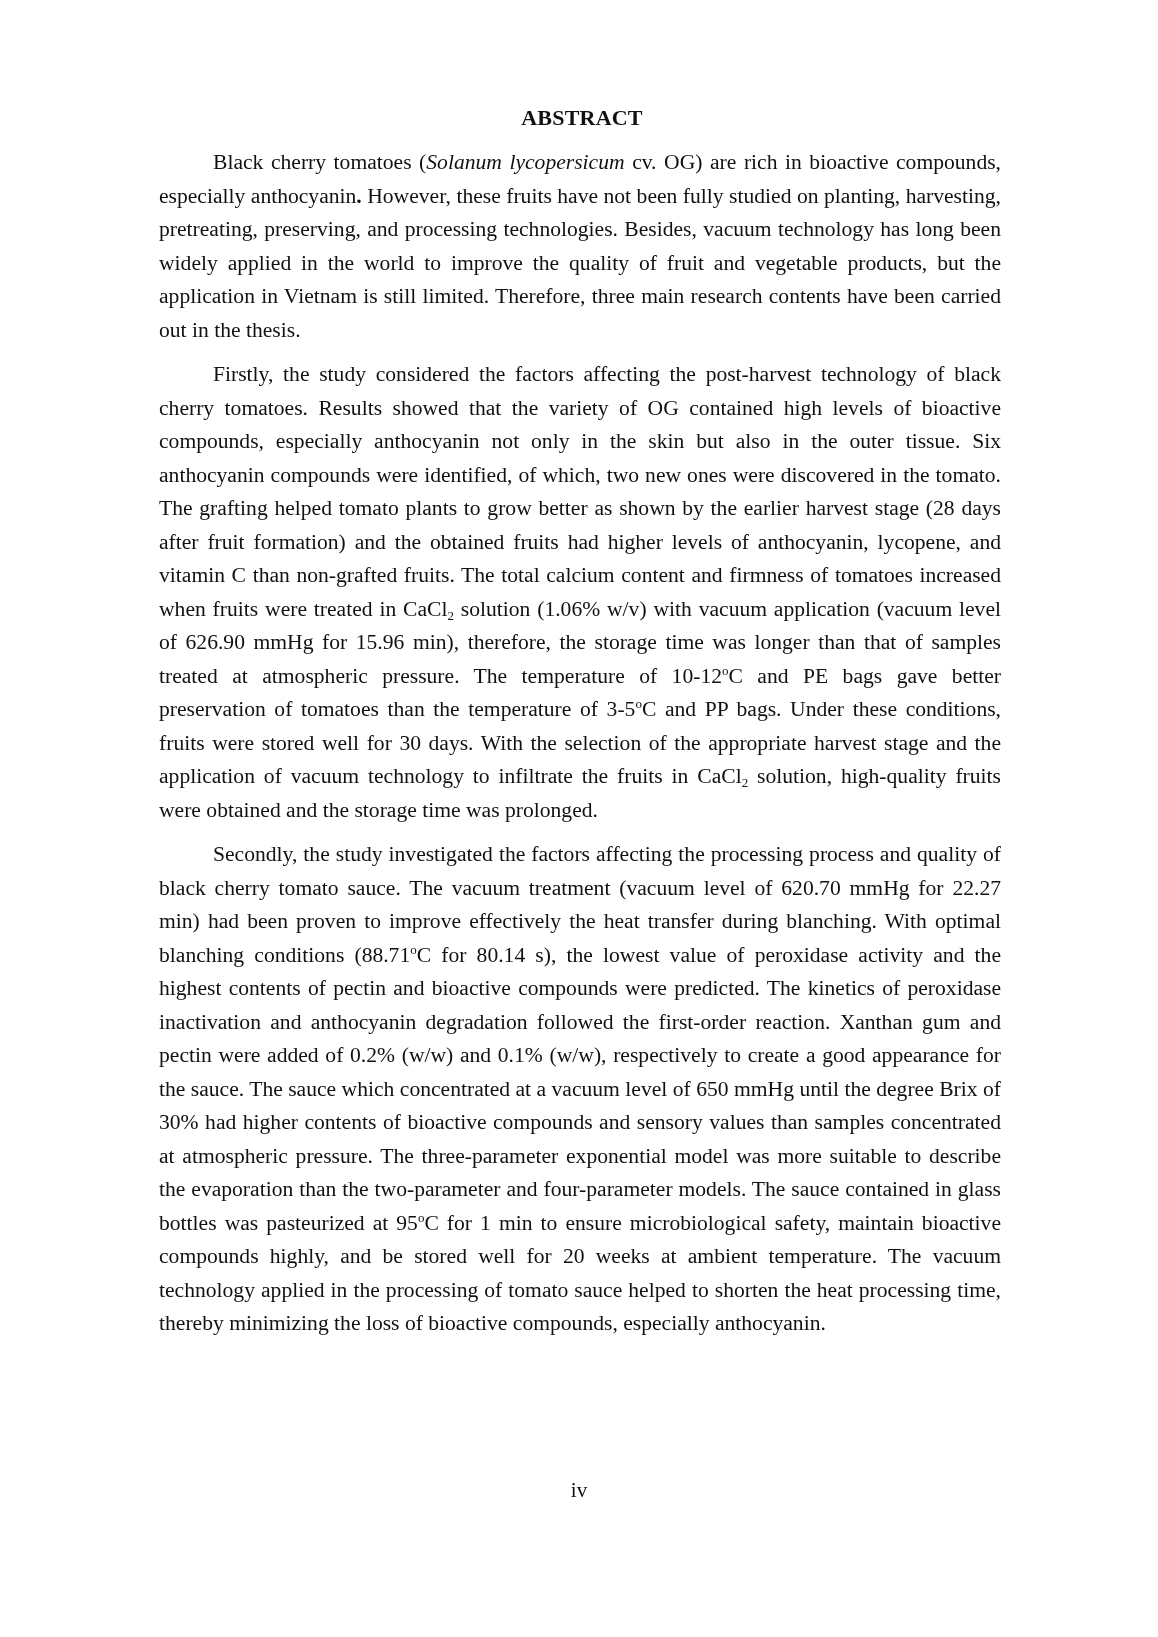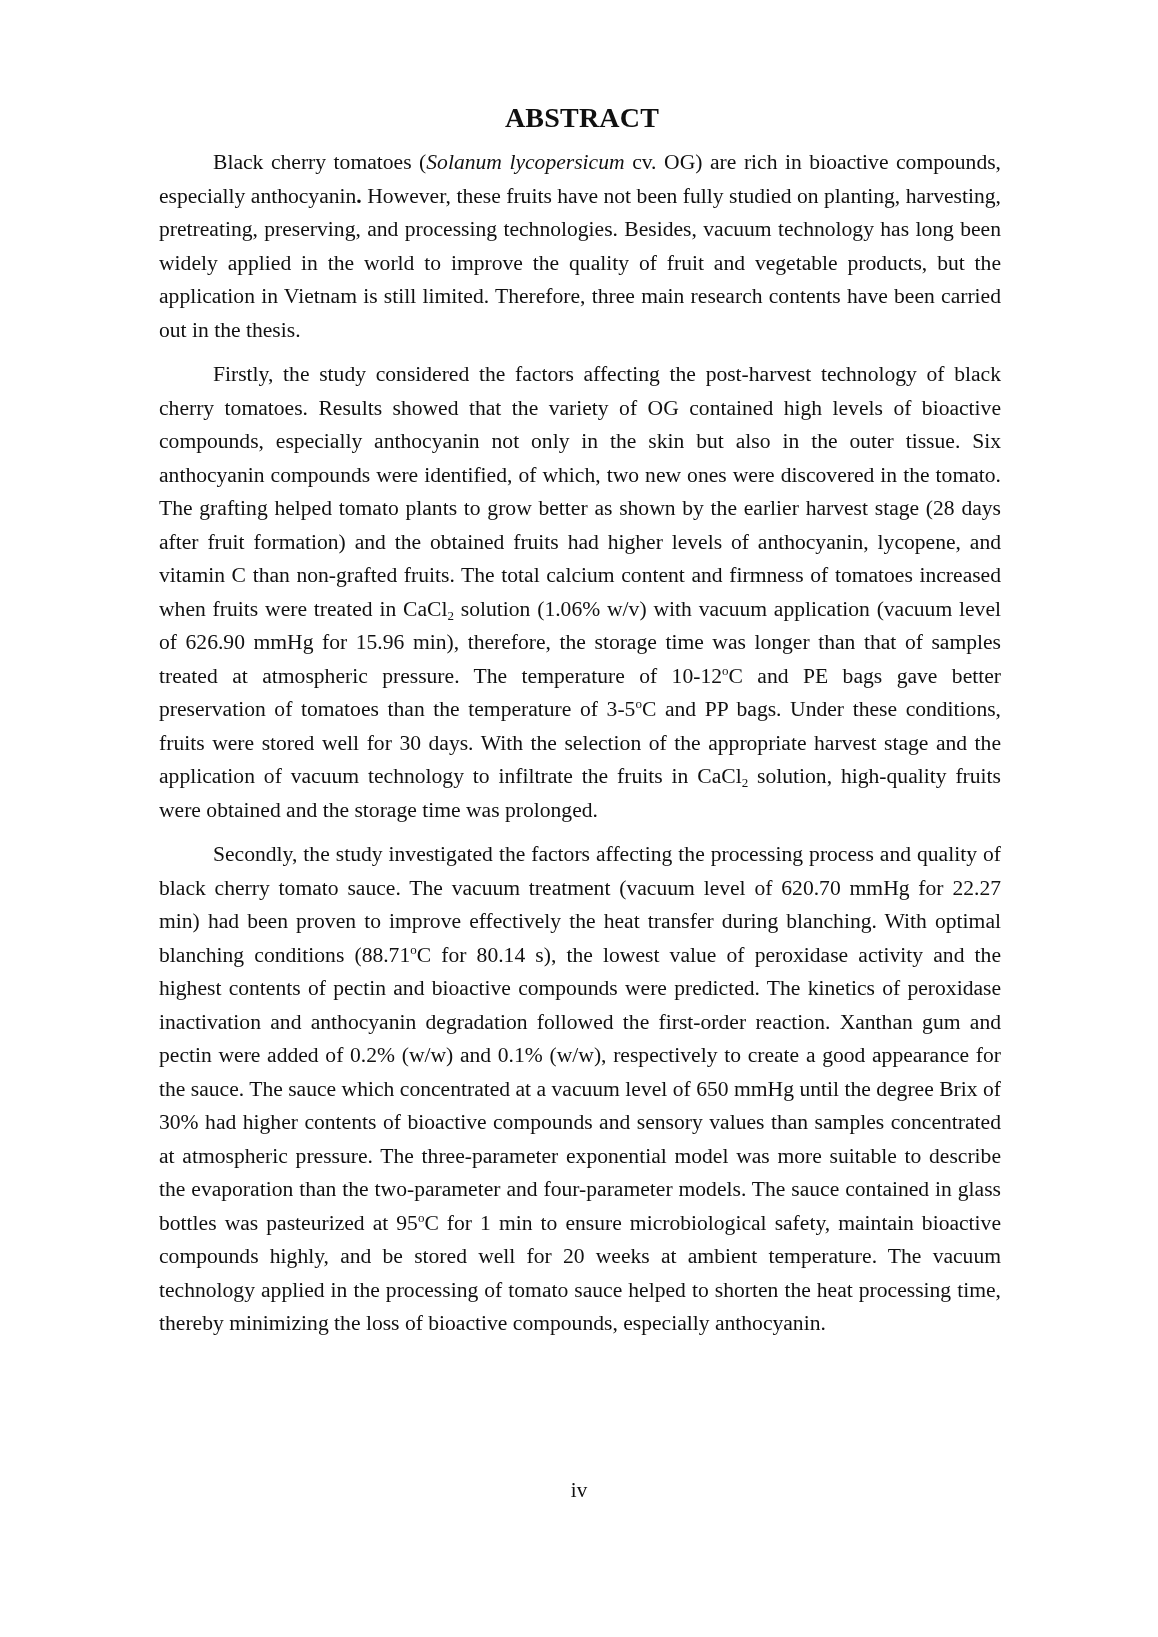--- a/index.html
+++ b/index.html
@@ -1,19 +1,19 @@
 <!DOCTYPE html>
 <html><head>
 <meta charset="utf-8">
 <style>
   html, body { margin: 0; padding: 0; background: #ffffff; }
   body { width: 1158px; height: 1637px; position: relative; overflow: hidden;
          font-family: "Liberation Serif", serif; color: #111; }
   .page { position: absolute; left: 159px; top: 104px; width: 846px; }
-  .title { text-align: center; font-weight: bold; font-size: 28px; margin: 0 0 14px 0; line-height: 28px; letter-spacing: 0.2px; }
+  .title { text-align: center; font-weight: bold; font-size: 22px; margin: 0 0 14px 0; line-height: 28px; letter-spacing: 0.2px; }
   p { margin: 0 4px 11px 0; font-size: 21.6px; line-height: 33.5px; text-align: justify; text-indent: 54px; }
   sub, sup { font-size: 13px; line-height: 0; }
   sub { vertical-align: -4px; }
   sup { vertical-align: 8px; }
   .pageno { position: absolute; top: 1478px; left: 0; width: 1158px; text-align: center; font-size: 21px; }
 </style>
 </head>
 <body>
 
 <div class="page">

